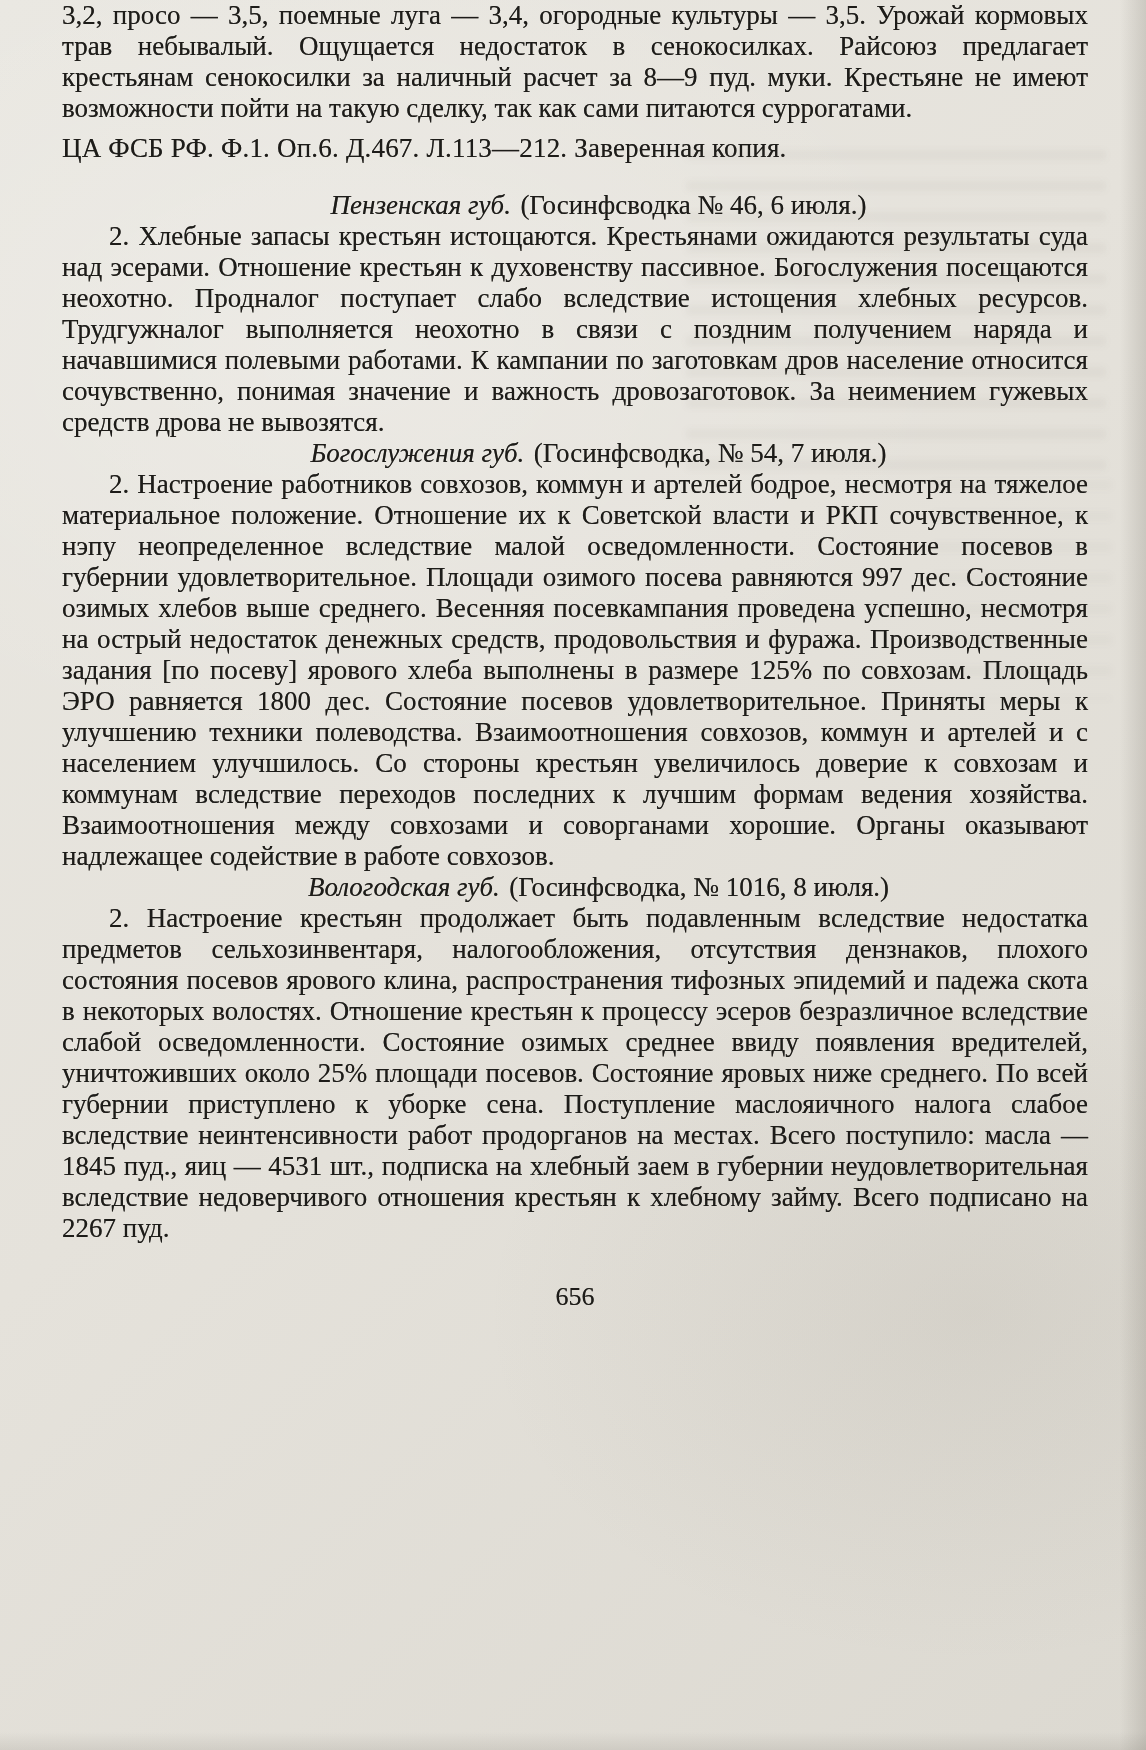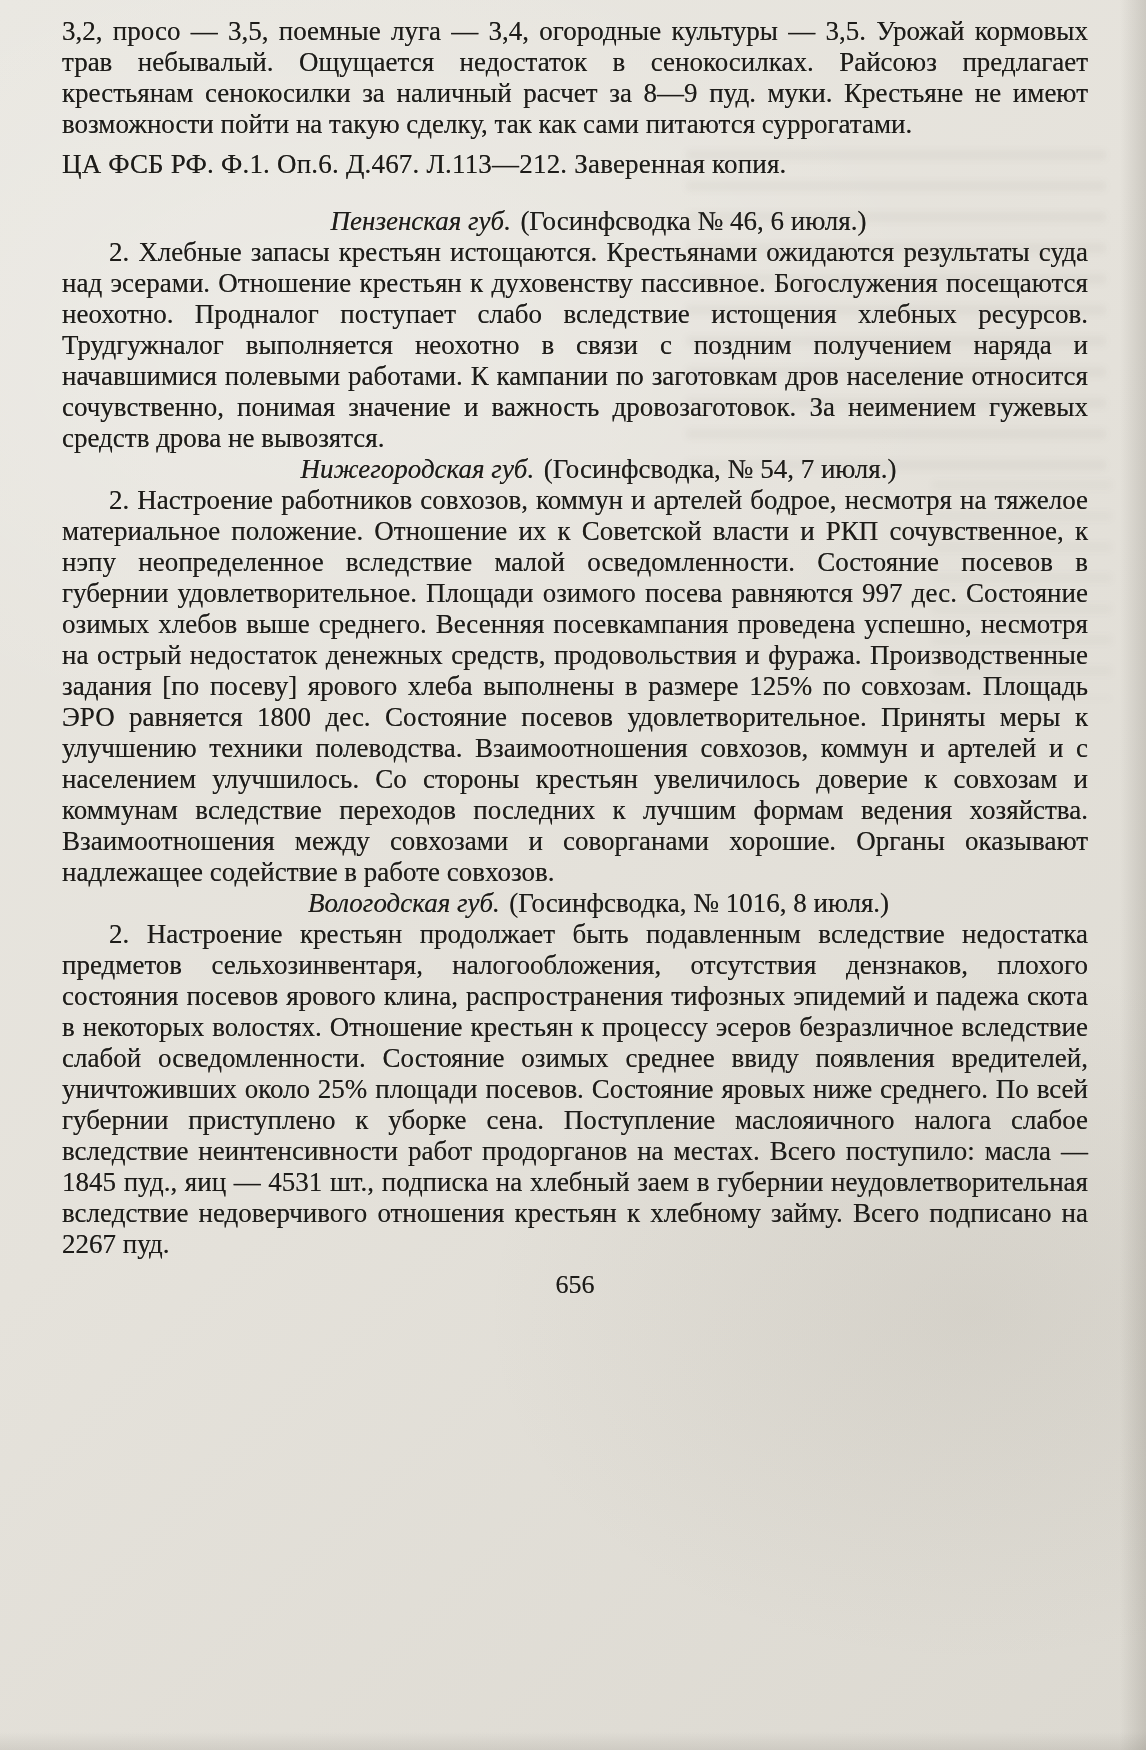--- a/index.html
+++ b/index.html
@@ -6,21 +6,21 @@
     margin: 0;
     padding: 0;
     background: #9a968d;
   }
   .page {
     position: relative;
     width: 1146px;
     height: 1750px;
     margin: 0;
     box-sizing: border-box;
-    padding: 16px 58px 0 62px;
+    padding: 0 58px 0 62px;
     background:
       radial-gradient(ellipse 900px 600px at 30% 20%, rgba(255,255,255,0.20), rgba(255,255,255,0) 70%),
       radial-gradient(ellipse 700px 500px at 85% 75%, rgba(120,112,98,0.10), rgba(120,112,98,0) 70%),
       linear-gradient(135deg, #eae8e2 0%, #e5e2db 45%, #dcd9d1 100%);
     font-family: "Liberation Serif", "DejaVu Serif", serif;
     color: #1d1c19;
     overflow: hidden;
   }
   
   .bleed {
@@ -80,21 +80,21 @@
     text-indent: 47px;
     text-align: center;
   }
   .region-line.flush { margin-top: 0; }
   .region-name {
     font-style: italic;
     margin-right: 0.35em;
   }
   .body-par { text-indent: 47px; }
   .page-number {
-    margin-top: 9px;
+    margin-top: 37px;
     text-align: center;
     font-size: 26px;
     line-height: 31px;
     text-shadow: 0 0 0.6px rgba(35,32,28,0.65);
   }
 </style>
 </head>
 <body>
 
 <div class="page">
@@ -109,21 +109,21 @@
   <p class="archive-ref">ЦА ФСБ РФ. Ф.1. Оп.6. Д.467. Л.113—212. Заверенная копия.</p>
 
 
 
   <p class="region-line">
     <span class="region-name">Пензенская губ.</span><span class="region-source">(Госинфсводка № 46, 6 июля.)</span>
   </p>
   <p class="body-par">2. Хлебные запасы крестьян истощаются. Крестьянами ожидаются результаты суда над эсерами. Отношение крестьян к духовенству пассивное. Богослужения посещаются неохотно. Продналог поступает слабо вследствие истощения хлебных ресурсов. Трудгужналог выполняется неохотно в связи с поздним получением наряда и начавшимися полевыми работами. К кампании по заготовкам дров население относится сочувственно, понимая значение и важность дровозаготовок. За неимением гужевых средств дрова не вывозятся.</p>
 
   <p class="region-line flush">
-    <span class="region-name">Нижегородская губ.</span><span class="region-source">(Госинфсводка, № 54, 7 июля.)</span>
+    <span class="region-name">Богослужения губ.</span><span class="region-source">(Госинфсводка, № 54, 7 июля.)</span>
   </p>
   <p class="body-par">2. Настроение работников совхозов, коммун и артелей бодрое, несмотря на тяжелое материальное положение. Отношение их к Советской власти и РКП сочувственное, к нэпу неопределенное вследствие малой осведомленности. Состояние посевов в губернии удовлетворительное. Площади озимого посева равняются 997 дес. Состояние озимых хлебов выше среднего. Весенняя посевкампания проведена успешно, несмотря на острый недостаток денежных средств, продовольствия и фуража. Производственные задания [по посеву] ярового хлеба выполнены в размере 125% по совхозам. Площадь ЭРО равняется 1800 дес. Состояние посевов удовлетворительное. Приняты меры к улучшению техники полеводства. Взаимоотношения совхозов, коммун и артелей и с населением улучшилось. Со стороны крестьян увеличилось доверие к совхозам и коммунам вследствие переходов последних к лучшим формам ведения хозяйства. Взаимоотношения между совхозами и соворганами хорошие. Органы оказывают надлежащее содействие в работе совхозов.</p>
 
   <p class="region-line flush">
     <span class="region-name">Вологодская губ.</span><span class="region-source">(Госинфсводка, № 1016, 8 июля.)</span>
   </p>
   <p class="body-par">2. Настроение крестьян продолжает быть подавленным вследствие недостатка предметов сельхозинвентаря, налогообложения, отсутствия дензнаков, плохого состояния посевов ярового клина, распространения тифозных эпидемий и падежа скота в некоторых волостях. Отношение крестьян к процессу эсеров безразличное вследствие слабой осведомленности. Состояние озимых среднее ввиду появления вредителей, уничтоживших около 25% площади посевов. Состояние яровых ниже среднего. По всей губернии приступлено к уборке сена. Поступление маслояичного налога слабое вследствие неинтенсивности работ продорганов на местах. Всего поступило: масла — 1845 пуд., яиц — 4531 шт., подписка на хлебный заем в губернии неудовлетворительная вследствие недоверчивого отношения крестьян к хлебному займу. Всего подписано на 2267 пуд.</p>
 
   <div class="page-number">656</div>
 

